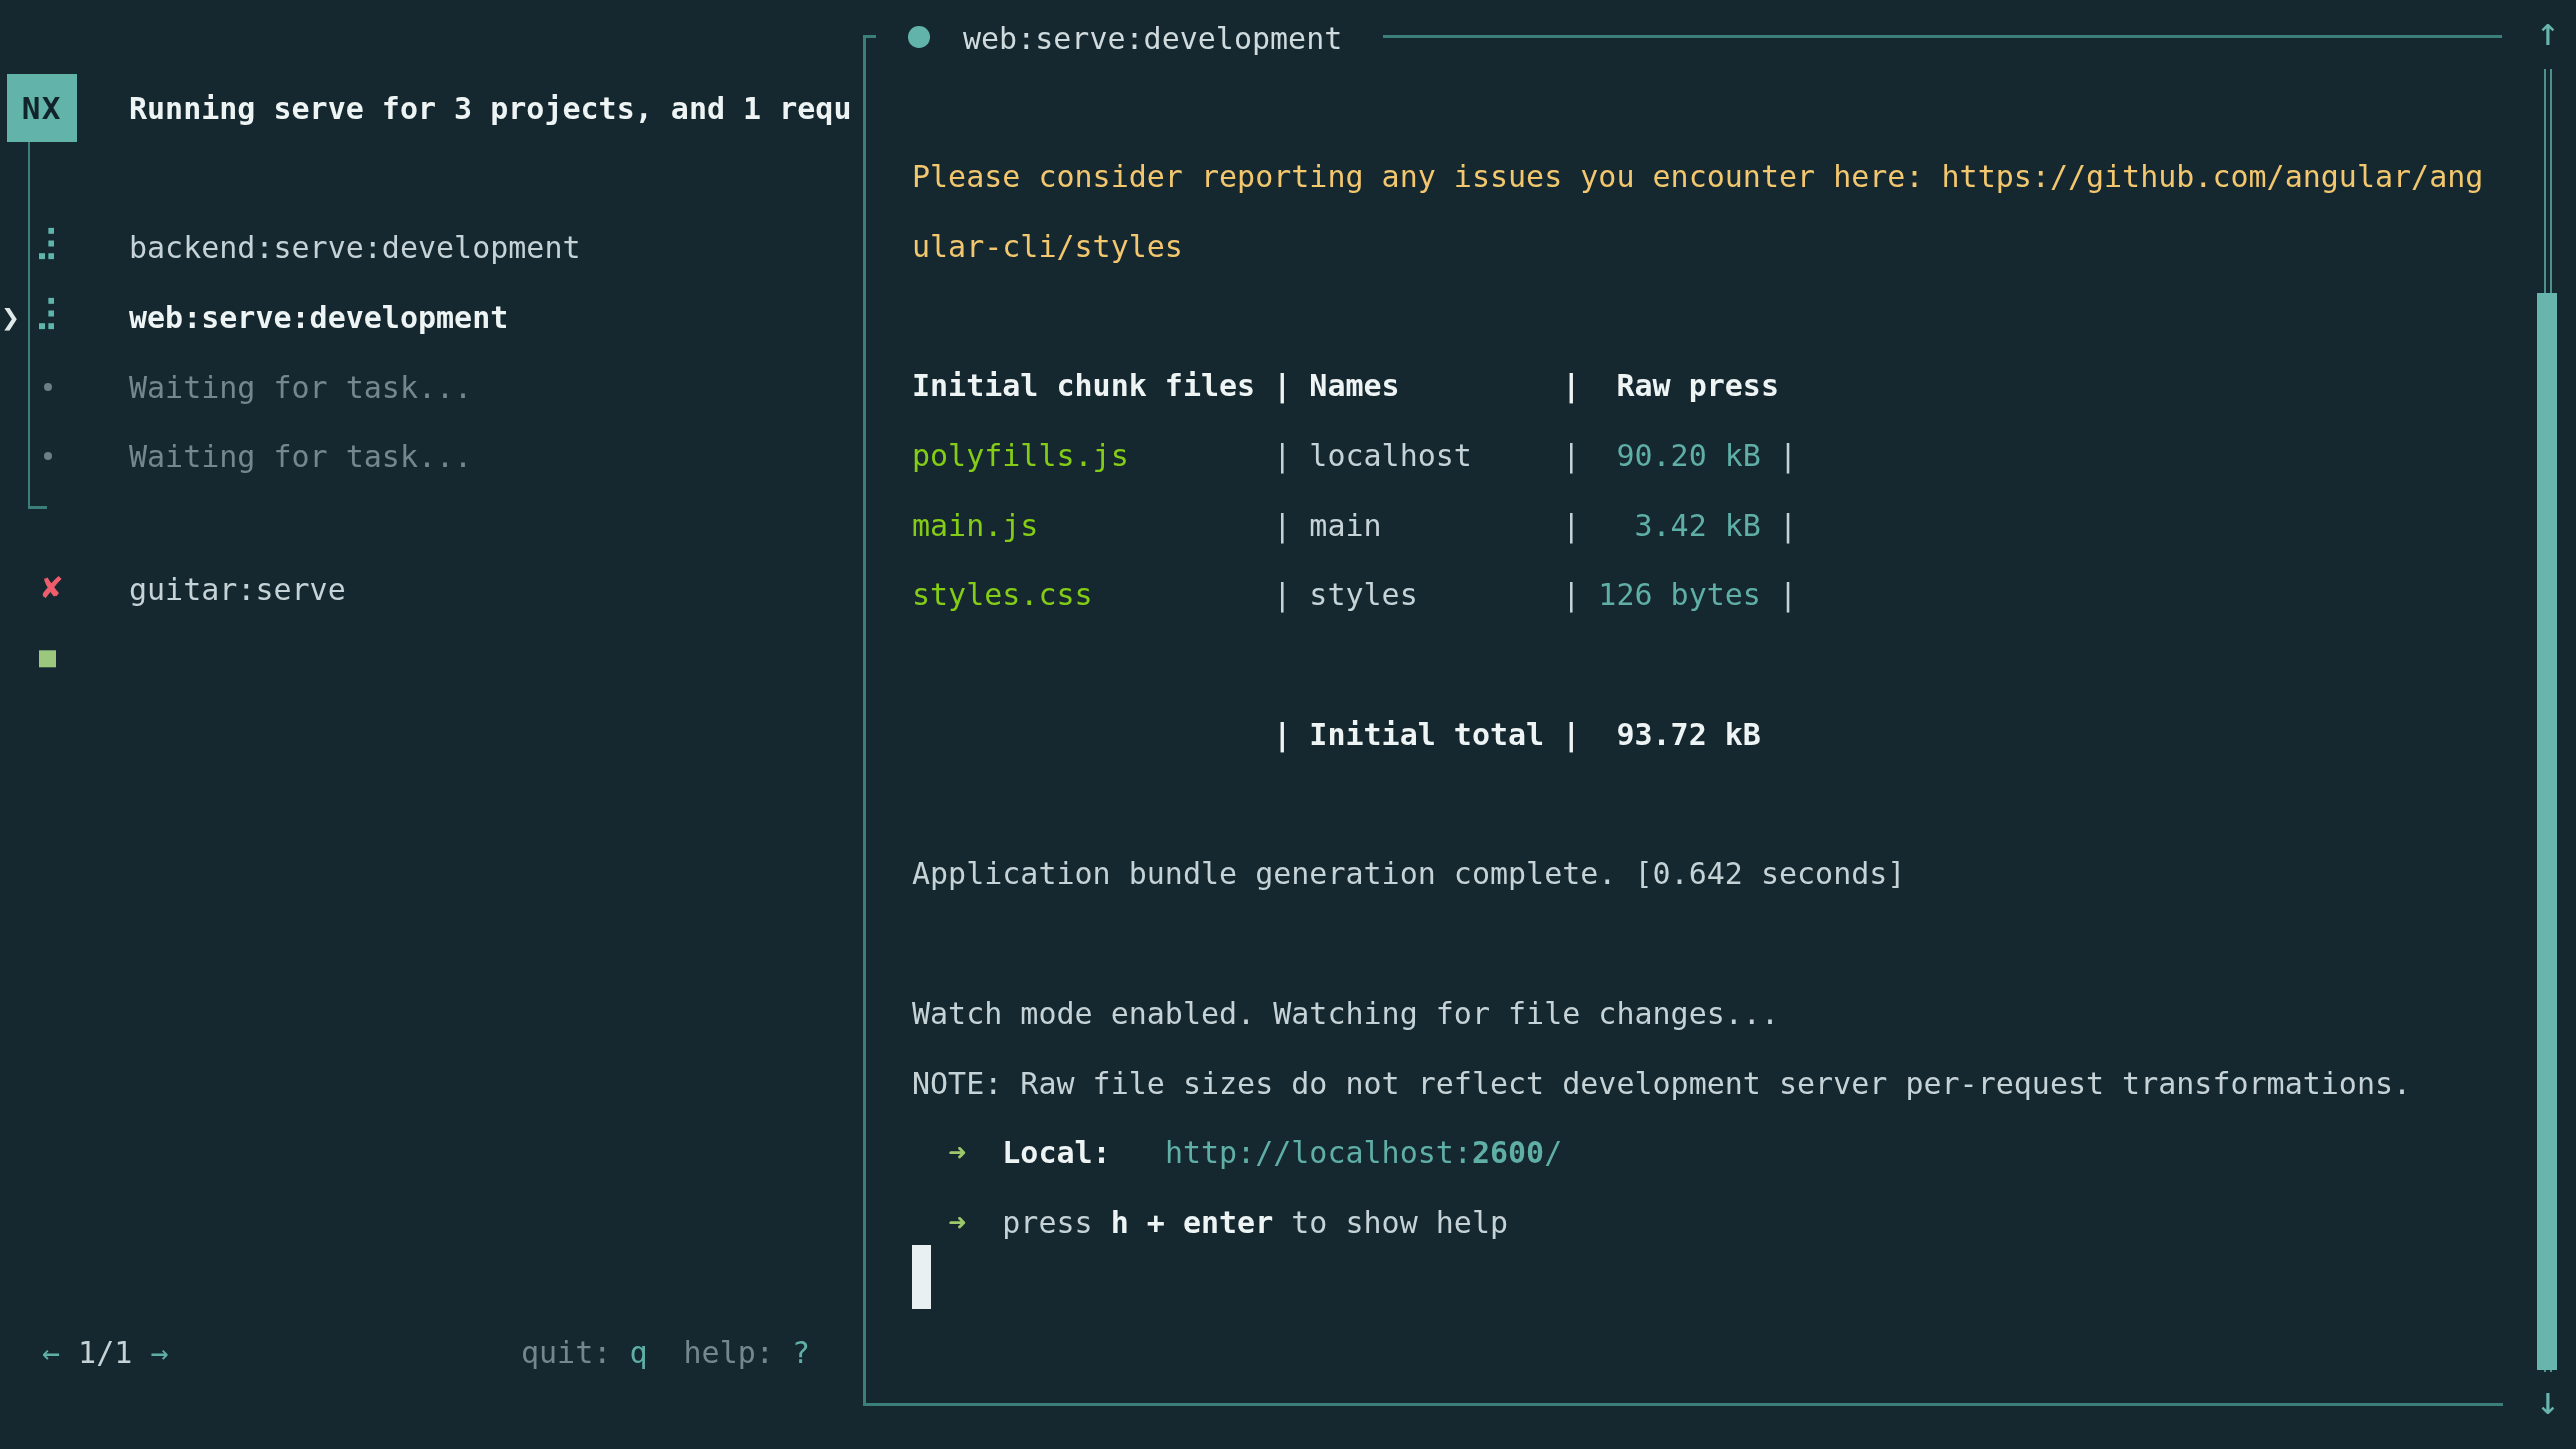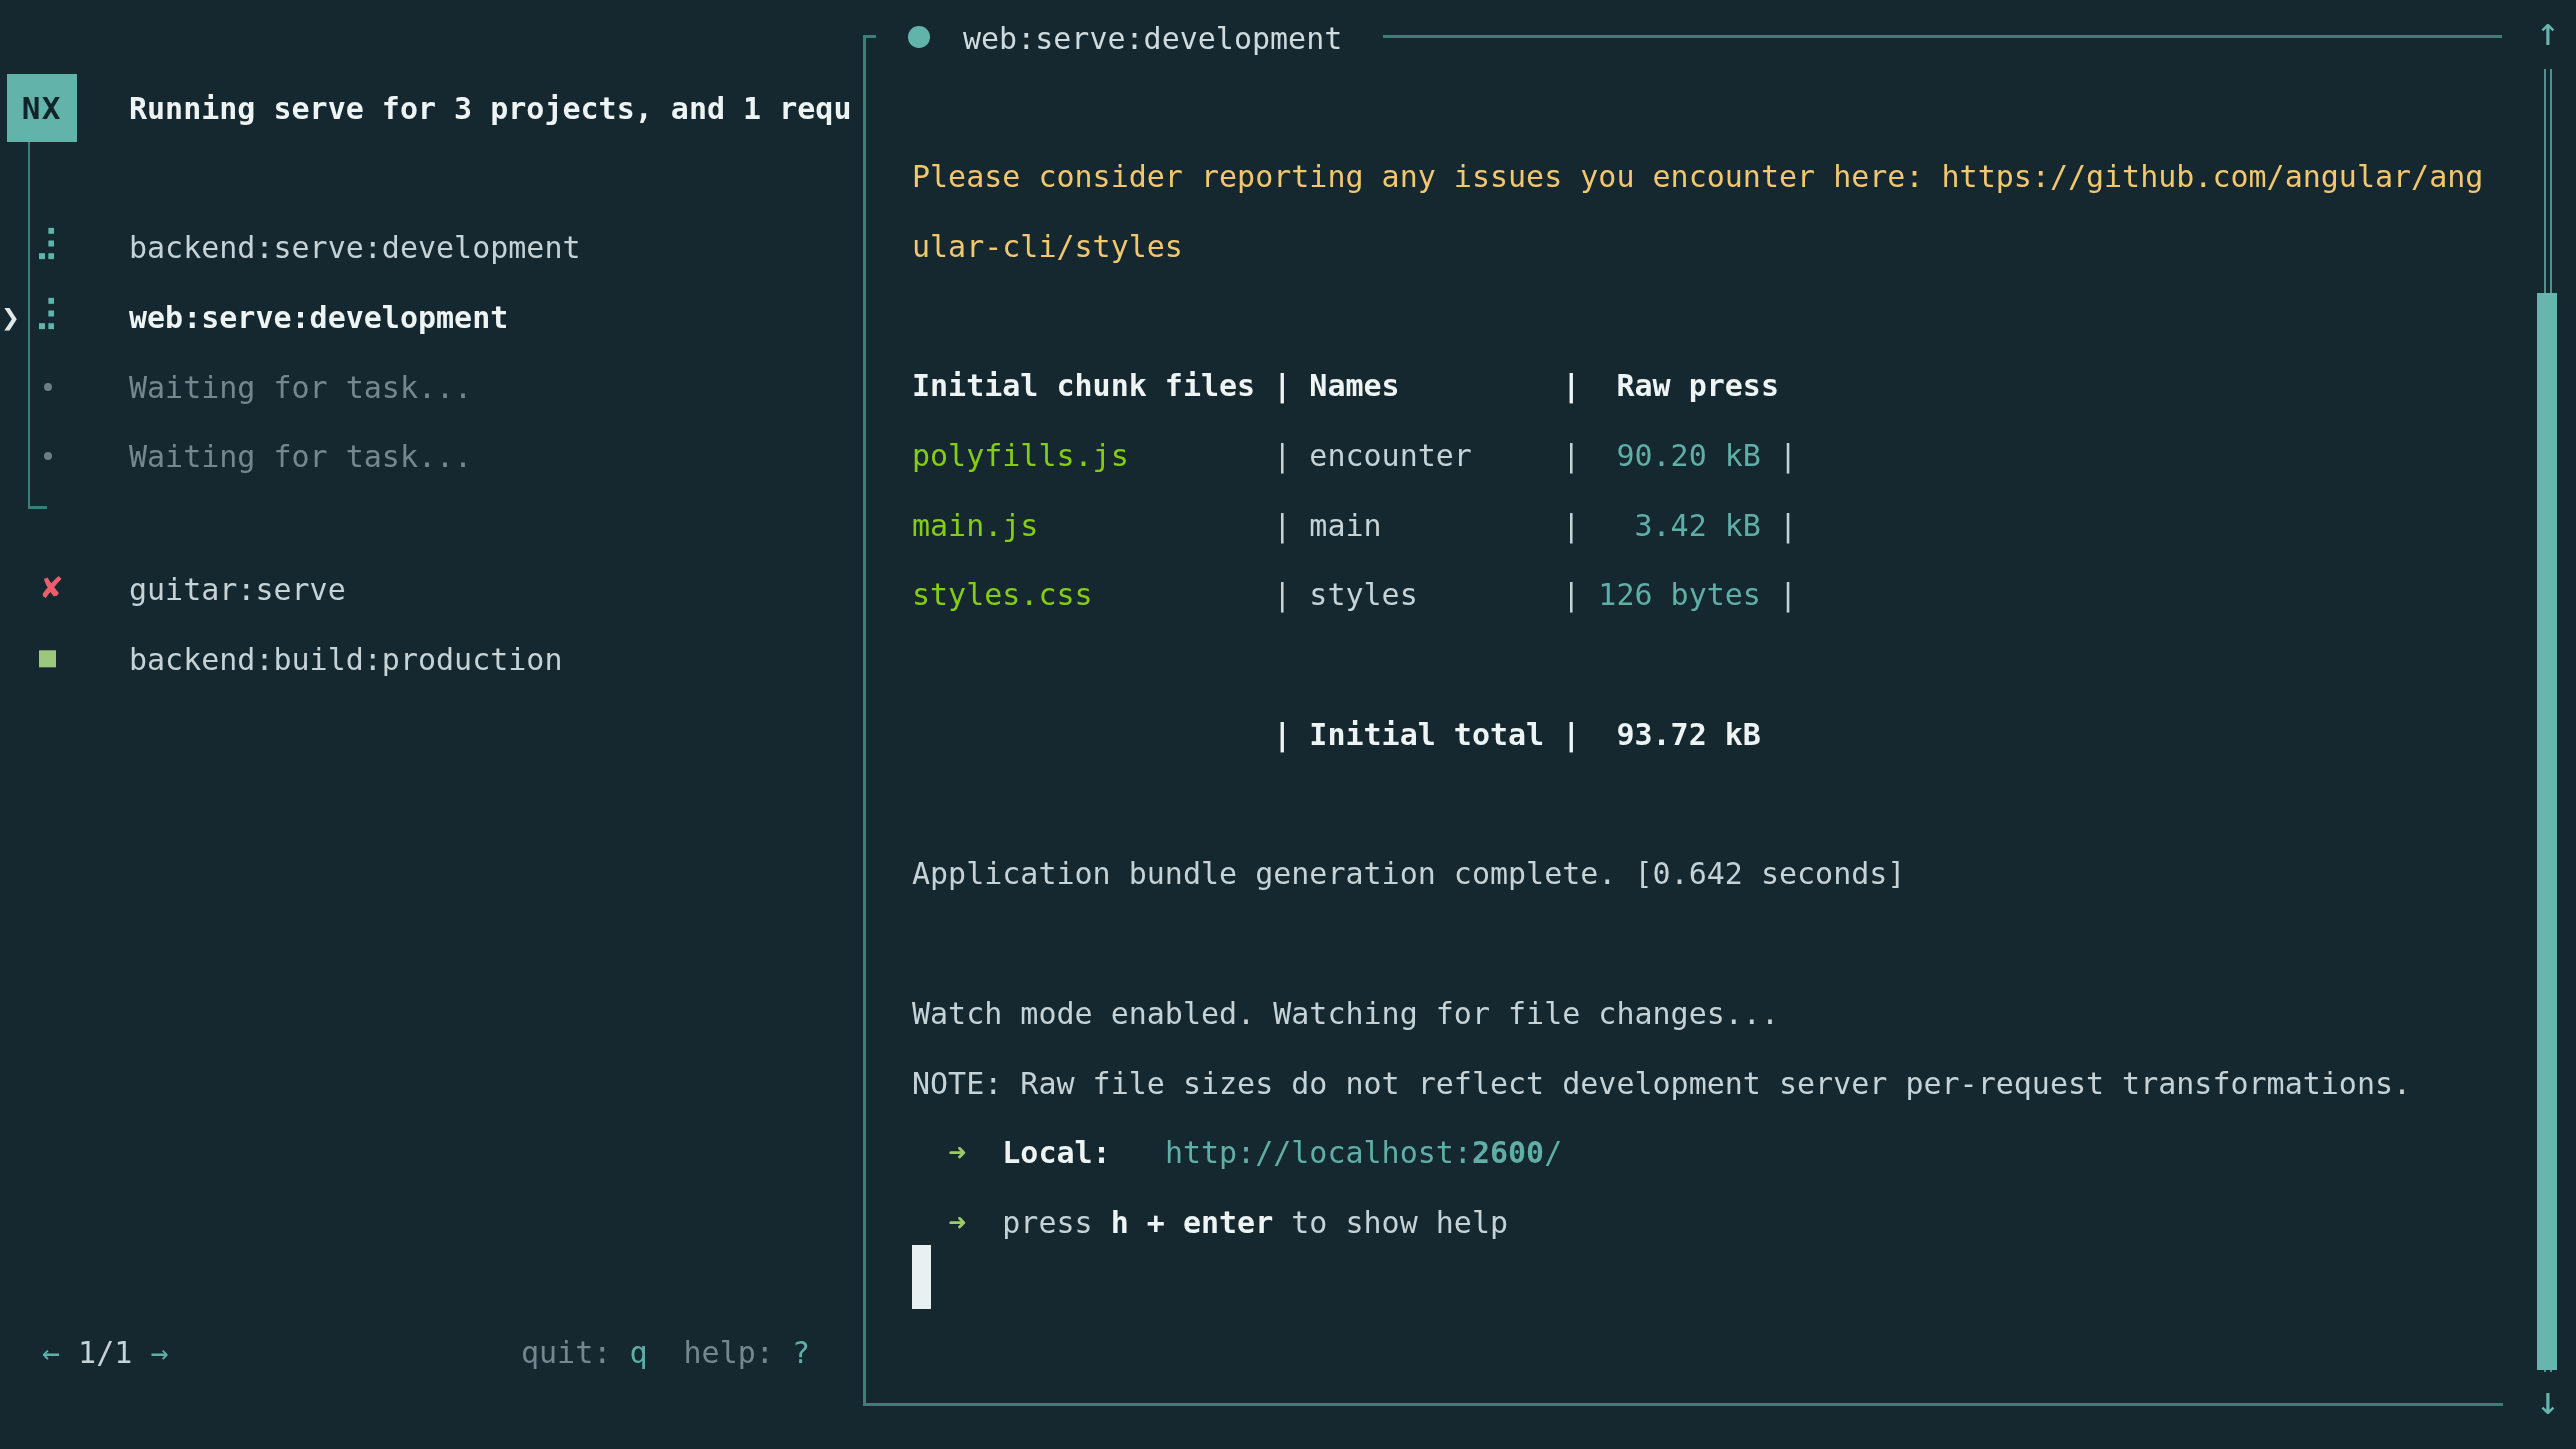--- a/index.html
+++ b/index.html
@@ -112,40 +112,39 @@
       <div class="abs task-row" style="top: 554px;">
         <span class="icon-slot">
           <div class="cross-icon">✘</div>
         </span>
         <span class="label">guitar:serve</span>
       </div>
       <div class="abs task-row" style="top: 624px;">
         <span class="icon-slot">
           <div class="square-icon"></div>
         </span>
-        <span class="label">backend:build:production</span>
       </div>
     </div>
 
   <pre class="abs pagination vcenter"><span class="seg-teal">←</span><span class="seg-fg"> 1/1 </span><span class="seg-teal">→</span></pre>
 
   <pre class="abs help-hints vcenter"><span class="seg-dim">quit: </span><span class="seg-teal">q</span><span class="seg-dim">  help: </span><span class="seg-teal">?</span></pre>
 
   <div class="abs pb panel-border-left"></div>
   <div class="abs pb panel-border-topstub"></div>
   <div class="abs pb panel-border-top"></div>
   <div class="abs pb panel-border-bottom"></div>
   <div class="abs panel-title-dot"></div>
   <div class="abs panel-title vcenter">web:serve:development</div>
 
   <div id="output-lines">
       <pre class="abs out-line vcenter line" style="top: 176px;"><span class="seg-yellow">Please consider reporting any issues you encounter here: https://github.com/angular/ang</span></pre>
       <pre class="abs out-line vcenter line" style="top: 246px;"><span class="seg-yellow">ular-cli/styles</span></pre>
       <pre class="abs out-line vcenter line" style="top: 385px;"><span class="seg-bright">Initial chunk files | Names         |  Raw press</span></pre>
-      <pre class="abs out-line vcenter line" style="top: 455px;"><span class="seg-green">polyfills.js</span><span class="seg-fg">        | encounter     | </span><span class="seg-teal"> 90.20 kB</span><span class="seg-fg"> |</span></pre>
+      <pre class="abs out-line vcenter line" style="top: 455px;"><span class="seg-green">polyfills.js</span><span class="seg-fg">        | localhost     | </span><span class="seg-teal"> 90.20 kB</span><span class="seg-fg"> |</span></pre>
       <pre class="abs out-line vcenter line" style="top: 525px;"><span class="seg-green">main.js</span><span class="seg-fg">             | main          | </span><span class="seg-teal">  3.42 kB</span><span class="seg-fg"> |</span></pre>
       <pre class="abs out-line vcenter line" style="top: 594px;"><span class="seg-green">styles.css</span><span class="seg-fg">          | styles        | </span><span class="seg-teal">126 bytes</span><span class="seg-fg"> |</span></pre>
       <pre class="abs out-line vcenter line" style="top: 734px;"><span class="seg-bright">                    | Initial total |  93.72 kB</span></pre>
       <pre class="abs out-line vcenter line" style="top: 873px;"><span class="seg-fg">Application bundle generation complete. [0.642 seconds]</span></pre>
       <pre class="abs out-line vcenter line" style="top: 1013px;"><span class="seg-fg">Watch mode enabled. Watching for file changes...</span></pre>
       <pre class="abs out-line vcenter line" style="top: 1083px;"><span class="seg-fg">NOTE: Raw file sizes do not reflect development server per-request transformations.</span></pre>
       <pre class="abs out-line vcenter line" style="top: 1152px;"><span class="seg-fg">  </span><span class="seg-arrow">➜</span><span class="seg-fg">  </span><span class="seg-bright">Local:</span><span class="seg-fg">   </span><span class="seg-teal">http://localhost:</span><span class="seg-teal-bold">2600</span><span class="seg-teal">/</span></pre>
       <pre class="abs out-line vcenter line" style="top: 1222px;"><span class="seg-fg">  </span><span class="seg-arrow">➜</span><span class="seg-fg">  </span><span class="seg-fg">press </span><span class="seg-bright">h</span><span class="seg-fg"> </span><span class="seg-bright">+</span><span class="seg-fg"> </span><span class="seg-bright">enter</span><span class="seg-fg"> to show help</span></pre>
     </div>
   <div class="abs cursor-block"></div>

